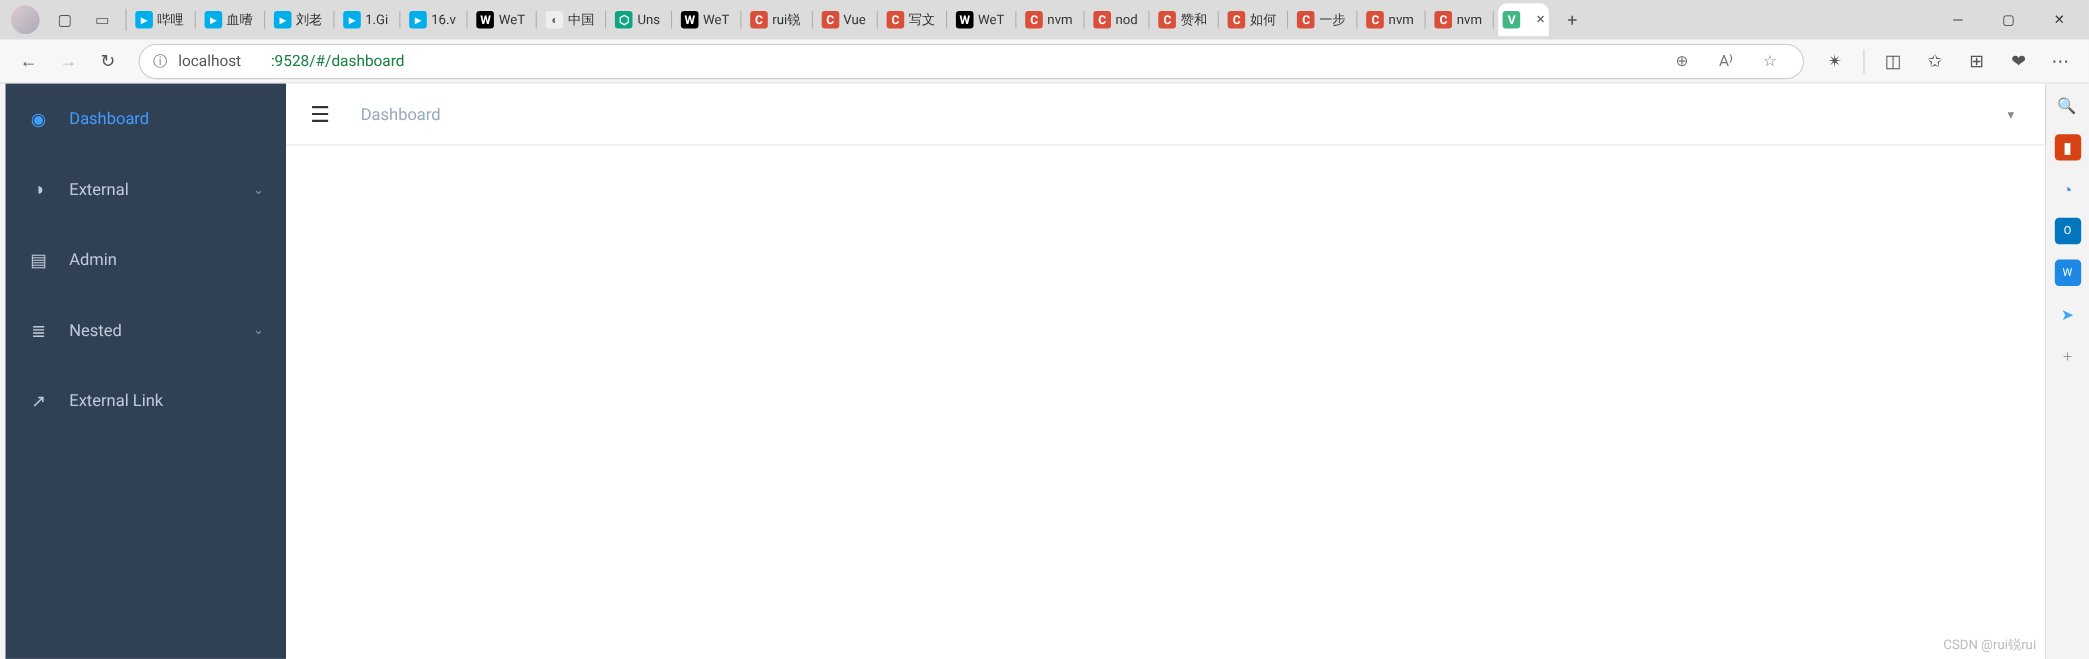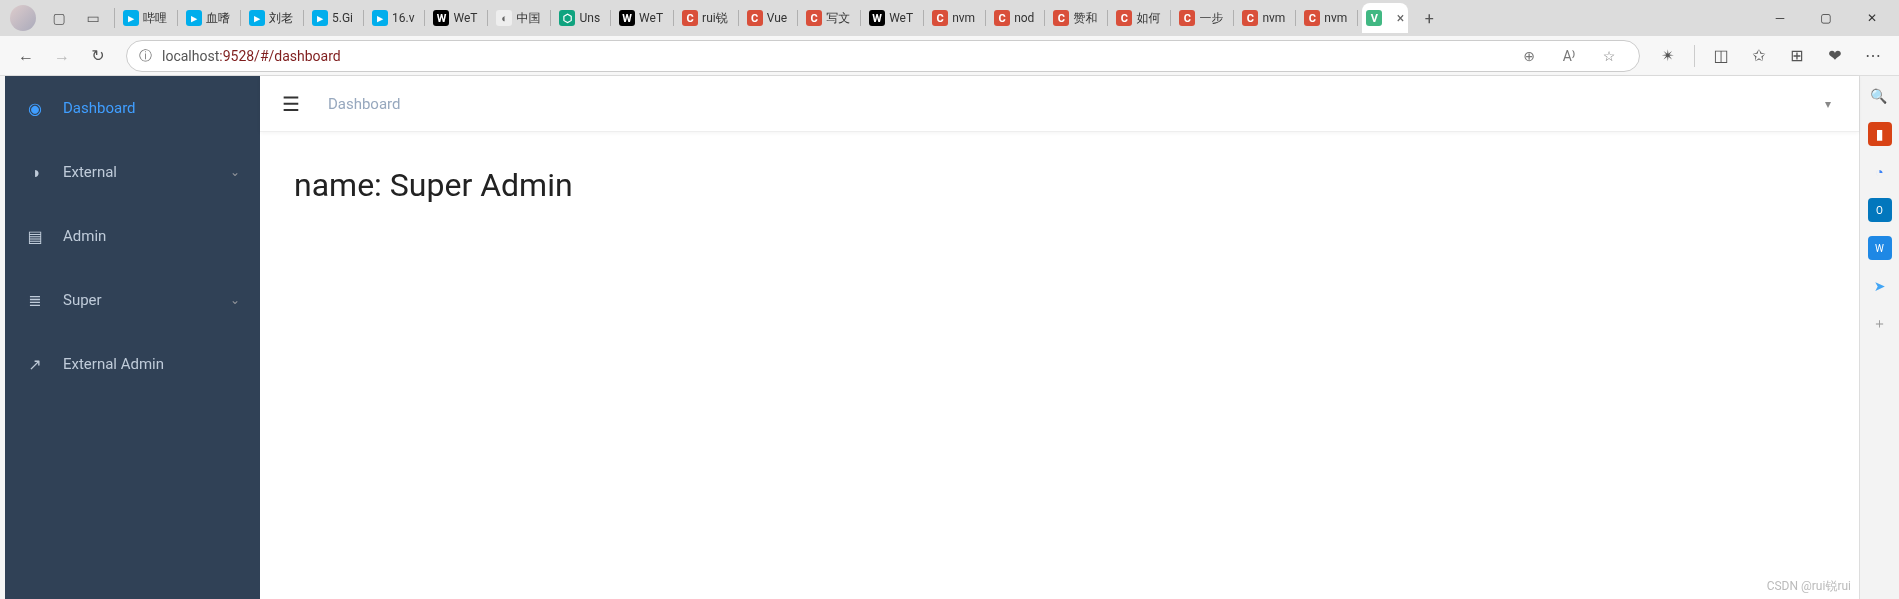--- a/index.html
+++ b/index.html
@@ -23,21 +23,21 @@
 .tab-close { position: absolute; right: 4px; font-size: 14px; color: #666; }
 .new-tab { width: 30px; height: 30px; display: flex; align-items: center; justify-content: center; font-size: 16px; color: #555; cursor: pointer; margin-left: 6px; }
 .window-controls { margin-left: auto; display: flex; }
 .wc { width: 46px; height: 36px; display: flex; align-items: center; justify-content: center; font-size: 12px; color: #333; cursor: pointer; }
 
 .toolbar { height: 40px; display: flex; align-items: center; padding: 0 8px; background: #f7f7f7; border-bottom: 1px solid #ddd; }
 .tb-btn { width: 36px; height: 32px; display: flex; align-items: center; justify-content: center; color: #555; font-size: 16px; cursor: pointer; border-radius: 4px; }
 .addr-bar { flex: 1; height: 32px; background: #fff; border: 1px solid #ccc; border-radius: 16px; margin: 0 10px; display: flex; align-items: center; padding: 0 12px; font-size: 14px; color: #333; }
 .addr-bar .info-icon { color: #777; margin-right: 10px; font-size: 13px; }
 .addr-host { color: #555; }
-.addr-path { color: #7f1d1d; }
+.addr-path { color: #15803d; padding-left: 27px; }
 .addr-actions { display: flex; align-items: center; gap: 4px; margin-left: auto; }
 .addr-actions .tb-btn { font-size: 14px; color: #777; }
 .tb-right { display: flex; align-items: center; gap: 2px; }
 .tb-sep { width: 1px; height: 22px; background: #ccc; margin: 0 6px; }
 
 
 .edge-sidebar { position: absolute; right: 0; top: 76px; width: 40px; bottom: 0; background: #f3f3f3; border-left: 1px solid #ddd; display: flex; flex-direction: column; align-items: center; padding-top: 8px; gap: 14px; }
 .edge-sidebar .es { width: 24px; height: 24px; border-radius: 4px; display: flex; align-items: center; justify-content: center; font-size: 14px; cursor: pointer; }
 
 
@@ -80,21 +80,21 @@
         <span>血嗜</span>
       </div>
       <div class="tab-sep" style="height: 16px;"></div>
       <div class="tab">
         <span class="favicon fav-bili">▸</span>
         <span>刘老</span>
       </div>
       <div class="tab-sep" style="height: 16px;"></div>
       <div class="tab">
         <span class="favicon fav-bili">▸</span>
-        <span>5.Gi</span>
+        <span>1.Gi</span>
       </div>
       <div class="tab-sep" style="height: 16px;"></div>
       <div class="tab">
         <span class="favicon fav-bili">▸</span>
         <span>16.v</span>
       </div>
       <div class="tab-sep" style="height: 16px;"></div>
       <div class="tab">
         <span class="favicon fav-w">W</span>
         <span>WeT</span>
@@ -229,34 +229,31 @@
       <span class="mi-icon">◑</span>
       <span>External</span>
       <span class="chev">⌄</span>
     </div>
     <div class="menu-item">
       <span class="mi-icon">▤</span>
       <span>Admin</span>
     </div>
     <div class="menu-item">
       <span class="mi-icon">≣</span>
-      <span>Super</span>
+      <span>Nested</span>
       <span class="chev">⌄</span>
     </div>
     <div class="menu-item">
       <span class="mi-icon">↗</span>
-      <span>External Admin</span>
+      <span>External Link</span>
     </div>
   </div>
 
   <div class="app-main">
     <div class="app-navbar">
       <span class="hamburger">☰</span>
       <span class="breadcrumb">Dashboard</span>
       <span class="nav-dropdown">▾</span>
     </div>
-    <div class="app-content">
-      <h1>name: Super Admin</h1>
-    </div>
   </div>
 </div>
 
 <div class="watermark">CSDN @rui锐rui</div>
 
 </body></html>

